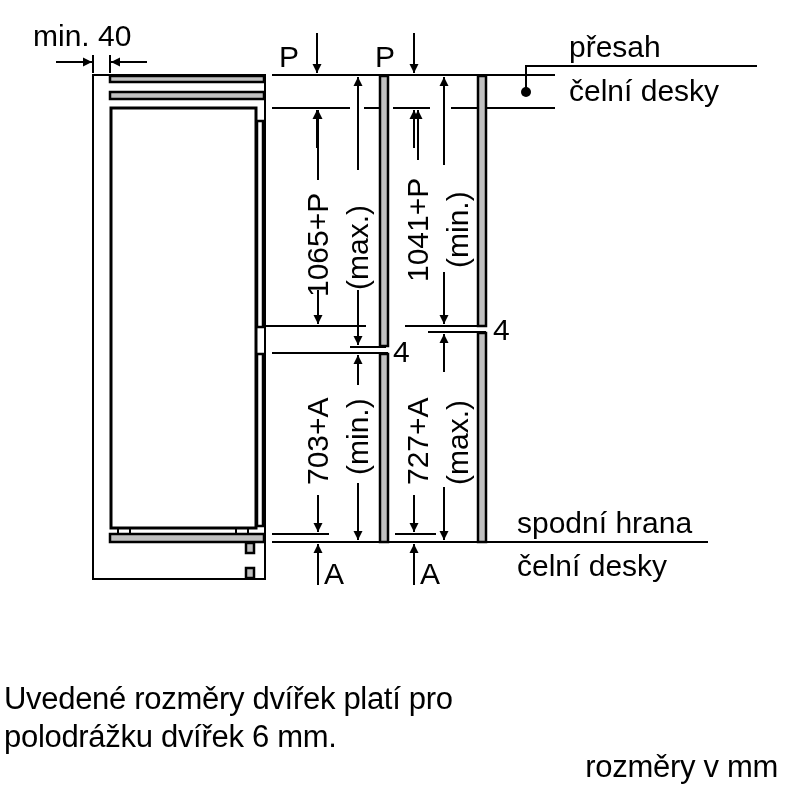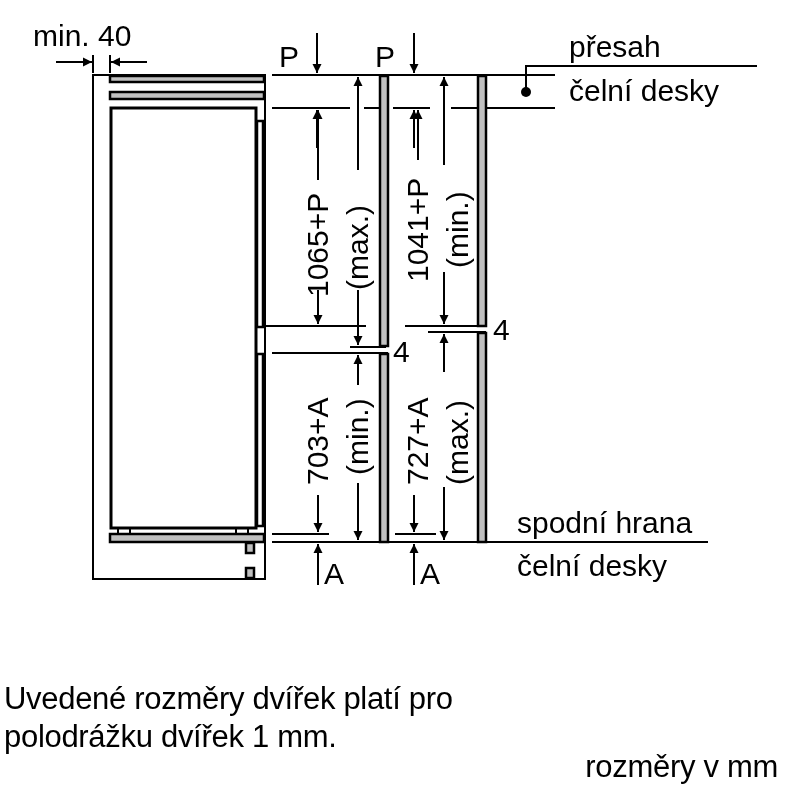--- a/index.html
+++ b/index.html
@@ -139,15 +139,15 @@
   </g>
 
   <g>
     <text class="t" x="517" y="533" font-size="30">spodní hrana</text>
     <text class="t" x="517" y="576" font-size="30">čelní desky</text>
   </g>
 </svg>
 
 <div class="note">
   <div>Uvedené rozměry dvířek platí pro</div>
-  <div>polodrážku dvířek 1 mm.</div>
+  <div>polodrážku dvířek 6 mm.</div>
 </div>
 <div class="units">rozměry v mm</div>
 
 </body></html>

